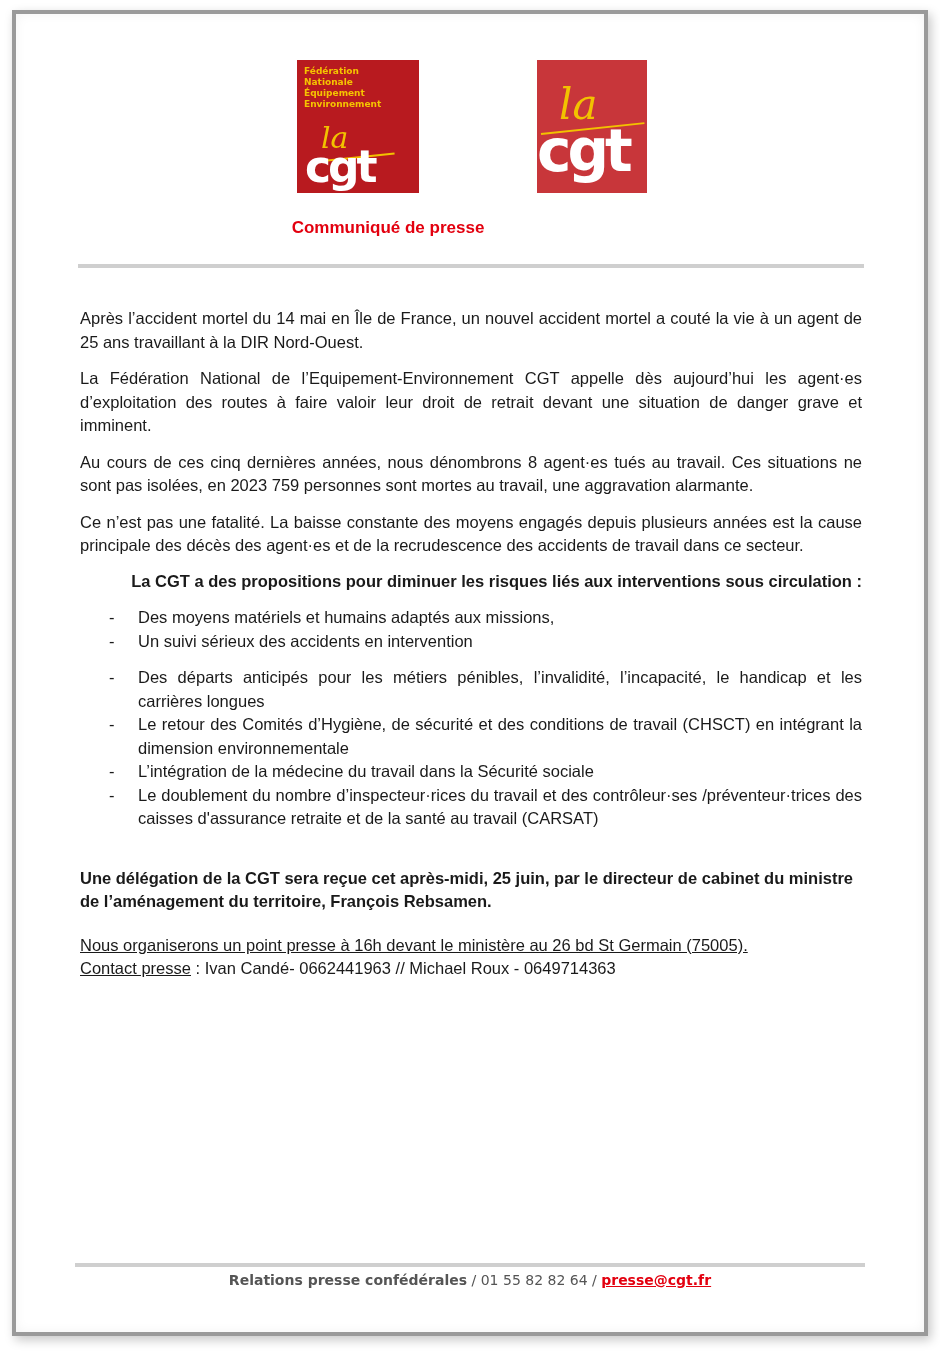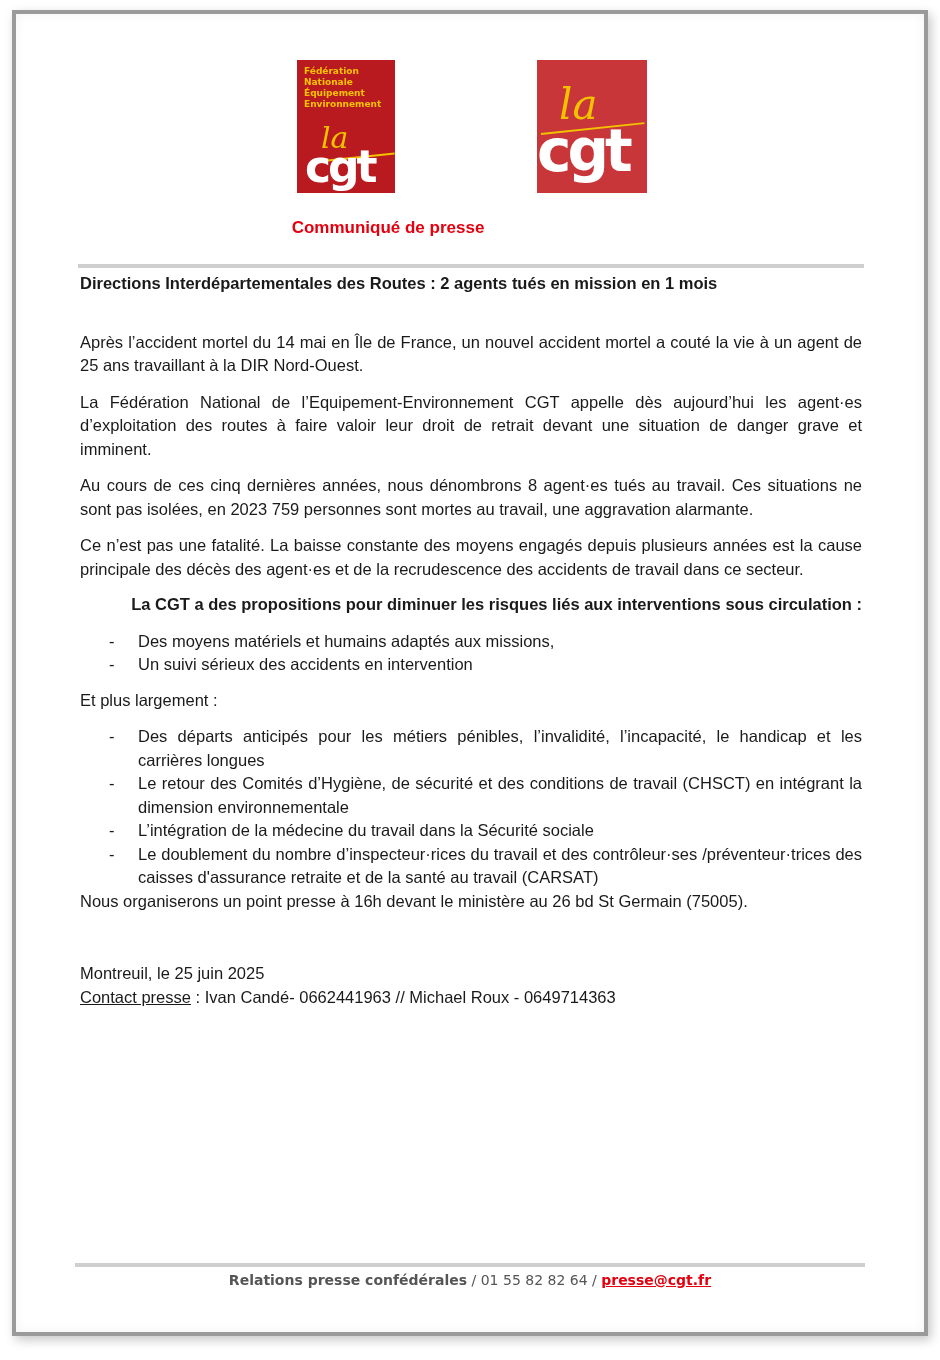--- a/index.html
+++ b/index.html
@@ -18,21 +18,21 @@
       border: 4px solid #9a9a9a;
       background: #ffffff;
       box-shadow: 3px 4px 10px rgba(0,0,0,0.22), inset 0 0 12px rgba(0,0,0,0.05);
     }
     .logo {
       position: absolute;
       top: 60px;
       height: 133px;
     }
     .logo-fed {
-      left: 297px; width: 98px;
+      left: 297px; width: 122px;
       background: #b81a1f;
     }
     .logo-cgt {
       left: 537px; width: 110px;
       background: #c8363a;
     }
     .logo .fed-text {
       position: absolute; left: 7px; top: 6px;
       font-family: "DejaVu Sans", sans-serif;
       font-weight: bold; font-size: 9px; line-height: 11px;
@@ -125,44 +125,42 @@
   <div class="la">la</div>
   <div class="swoosh"></div>
   <div class="cgt">cgt</div>
 </div>
 
 <div class="press-label">Communiqué de presse</div>
 
 <div class="divider divider-top"></div>
 
 <div class="content">
-  <p class="title" style="margin-top:0;">Directions Interdépartementales des Routes : 2 agents tués en mission en 1 mois</p>
 
   <p class="para" style="margin-top:35px;">Après l’accident mortel du 14 mai en Île de France, un nouvel accident mortel a couté la vie à un agent de 25 ans travaillant à la DIR Nord-Ouest.</p>
   <p class="para" style="margin-top:13px;">La Fédération National de l’Equipement-Environnement CGT appelle dès aujourd’hui les agent·es d’exploitation des routes à faire valoir leur droit de retrait devant une situation de danger grave et imminent.</p>
   <p class="para" style="margin-top:13px;">Au cours de ces cinq dernières années, nous dénombrons 8 agent·es tués au travail. Ces situations ne sont pas isolées, en 2023 759 personnes sont mortes au travail, une aggravation alarmante.</p>
   <p class="para" style="margin-top:13px;">Ce n’est pas une fatalité. La baisse constante des moyens engagés depuis plusieurs années est la cause principale des décès des agent·es et de la recrudescence des accidents de travail dans ce secteur.</p>
 
   <p class="para bold" style="margin-top:12px; text-align:right;">La CGT a des propositions pour diminuer les risques liés aux interventions sous circulation :</p>
   <ul class="dash" style="margin-top:13px;">
     <li><span class="dash-icon">-</span><span>Des moyens matériels et humains adaptés aux missions,</span></li>
     <li><span class="dash-icon">-</span><span>Un suivi sérieux des accidents en intervention</span></li>
   </ul>
 
-  <p class="para" style="margin-top:12px;">Et plus largement :</p>
   <ul class="dash" style="margin-top:13px;">
     <li><span class="dash-icon">-</span><span>Des départs anticipés pour les métiers pénibles, l’invalidité, l’incapacité, le handicap et les carrières longues</span></li>
     <li><span class="dash-icon">-</span><span>Le retour des Comités d’Hygiène, de sécurité et des conditions de travail (CHSCT) en intégrant la dimension environnementale</span></li>
     <li><span class="dash-icon">-</span><span>L’intégration de la médecine du travail dans la Sécurité sociale</span></li>
     <li><span class="dash-icon">-</span><span>Le doublement du nombre d’inspecteur·rices du travail et des contrôleur·ses /préventeur·trices des caisses d'assurance retraite et de la santé au travail (CARSAT)</span></li>
   </ul>
 
-  <p class="para" style="margin-top:0;">Nous organiserons un point presse à 16h devant le ministère au 26 bd St Germain (75005).</p>
+  <p class="para bold" style="margin-top:36px; text-align:left;">Une délégation de la CGT sera reçue cet après-midi, 25 juin, par le directeur de cabinet du ministre de l’aménagement du territoire, François Rebsamen.</p>
+  <p class="para" style="margin-top:20px;text-decoration:underline;">Nous organiserons un point presse à 16h devant le ministère au 26 bd St Germain (75005).</p>
 
-  <p class="para" style="margin-top:49px;">Montreuil, le 25 juin 2025</p>
 
   <p class="para" style="">
     <span class="contact-label">Contact presse</span><span> : Ivan Candé- 0662441963 // Michael Roux - 0649714363</span>
   </p>
 </div>
 
 <div class="divider divider-bottom"></div>
 
 <div class="footer">
   <div>

